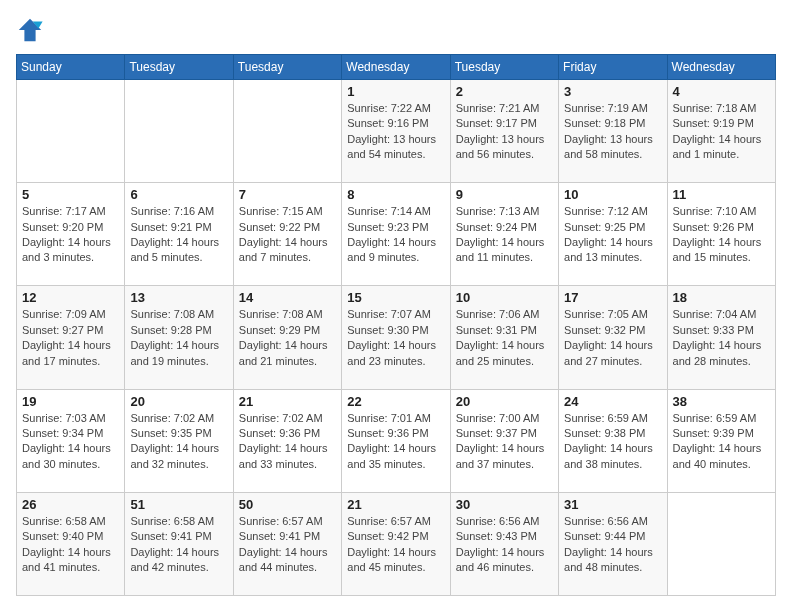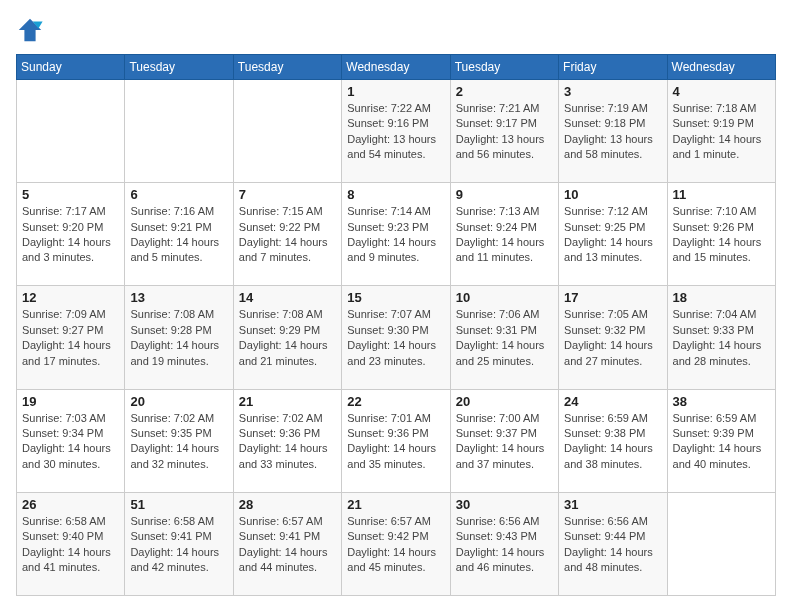--- a/index.html
+++ b/index.html
@@ -250,21 +250,21 @@
         <tr>
           <td>
             <span class="day-number">26</span>
             <div class="day-info">Sunrise: 6:58 AM<br>Sunset: 9:40 PM<br>Daylight: 14 hours and 41 minutes.</div>
           </td>
           <td>
             <span class="day-number">51</span>
             <div class="day-info">Sunrise: 6:58 AM<br>Sunset: 9:41 PM<br>Daylight: 14 hours and 42 minutes.</div>
           </td>
           <td>
-            <span class="day-number">28</span>
+            <span class="day-number">50</span>
             <div class="day-info">Sunrise: 6:57 AM<br>Sunset: 9:41 PM<br>Daylight: 14 hours and 44 minutes.</div>
           </td>
           <td>
             <span class="day-number">21</span>
             <div class="day-info">Sunrise: 6:57 AM<br>Sunset: 9:42 PM<br>Daylight: 14 hours and 45 minutes.</div>
           </td>
           <td>
             <span class="day-number">30</span>
             <div class="day-info">Sunrise: 6:56 AM<br>Sunset: 9:43 PM<br>Daylight: 14 hours and 46 minutes.</div>
           </td>

